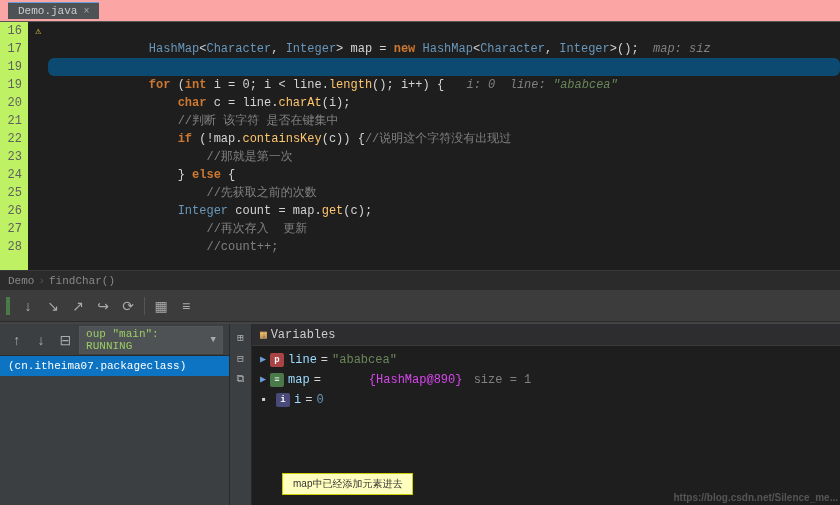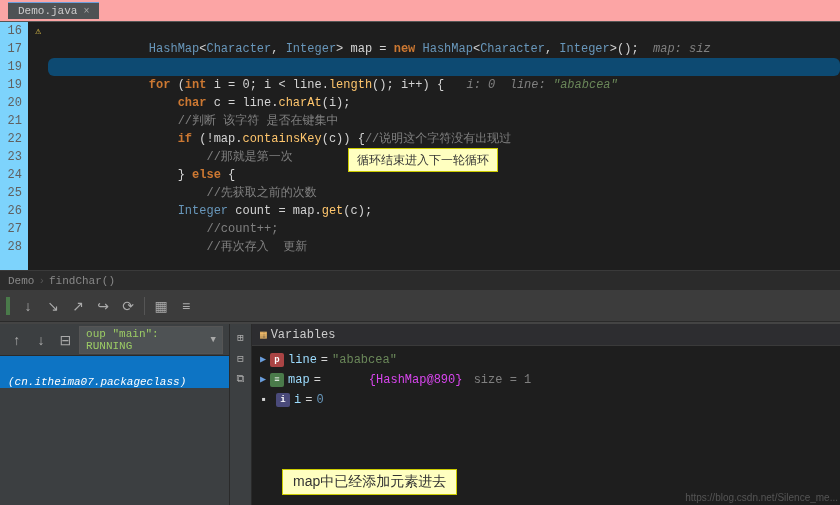--- a/index.html
+++ b/index.html
@@ -32,21 +32,21 @@
 
     
     .editor-area {
       background: #1e1e1e;
       height: 248px;
       overflow: hidden;
       position: relative;
       display: flex;
     }
     .line-numbers {
-      background: #7dd3fc;
+      background: #bef264;
       color: #606060;
       padding: 0 6px;
       text-align: right;
       min-width: 28px;
       user-select: none;
       font-size: 12px;
       line-height: 18px;
     }
     .gutter {
       width: 20px;
@@ -171,25 +171,24 @@
       gap: 3px;
     }
     .running-badge .arrow { color: #aaa; font-size: 9px; }
     .thread-list {
       flex: 1;
       overflow: hidden;
     }
     .thread-item {
       height: 20px;
       line-height: 20px;
-      padding: 16px 8px;
+      padding: 0 8px;
       font-size: 11px;
       cursor: pointer;
       color: #d4d4d4;
-      font-style: italic;
     }
     .thread-item.selected {
       background: #0d74c4;
       color: white;
     }
     .thread-item.normal {
       color: #aaa;
     }
 
     
@@ -267,36 +266,37 @@
     .var-val-obj { color: #d946ef; margin-left: 44px; }
     .var-val-num { color: #6897bb; }
     .var-size { color: #808080; }
 
     
     .bottom-annotation {
       position: absolute;
       background: #ffffc0;
       border: 1px solid #cccc00;
       color: #333;
-      font-size: 14px;
+      font-size: 10px;
       padding: 3px 10px;
       white-space: nowrap;
       font-family: 'Microsoft YaHei', sans-serif;
       bottom: 10px;
       left: 30px;
     }
 
     
     .watermark {
       position: absolute;
       bottom: 2px;
       right: 2px;
       color: #555;
       font-size: 10px;
       font-family: Arial, sans-serif;
+      font-weight: bold;
     }
 
     
     .bottom-toolbar-strip {
       width: 22px;
       background: #3c3f41;
       display: flex;
       flex-direction: column;
       align-items: center;
       padding: 4px 0;
@@ -384,37 +384,36 @@
       <span>            </span><span class="kw">if </span><span>(!</span><span>map.</span><span class="method">containsKey</span><span>(c)) {</span><span class="comment">//说明这个字符没有出现过</span>
     </div>
 
     <div class="code-line">
       <span class="comment">                //那就是第一次</span>
     </div>
 
 
     <div class="code-line" style="position:relative;">
       <span>            } </span><span class="kw">else </span><span>{</span>
-      <div class="code-annotation" style="left: 300px; top: 0px;">循环结束进入下一轮循环</div>
     </div>
 
     <div class="code-line">
       <span class="comment">                //先获取之前的次数</span>
     </div>
 
     <div class="code-line">
       <span>            </span><span class="type">Integer</span><span> count = map.</span><span class="method">get</span><span>(c);</span>
     </div>
 
     <div class="code-line">
+      <span class="comment">                //再次存入  更新</span>
+    </div>
+
+    <div class="code-line">
       <span class="comment">                //count++;</span>
-    </div>
-
-    <div class="code-line">
-      <span class="comment">                //再次存入  更新</span>
     </div>
 
     <div class="code-line" style="color:#555;">
       
     </div>
   </div>
 </div>
 
 <div class="breadcrumb-bar">
   <span>Demo</span>

